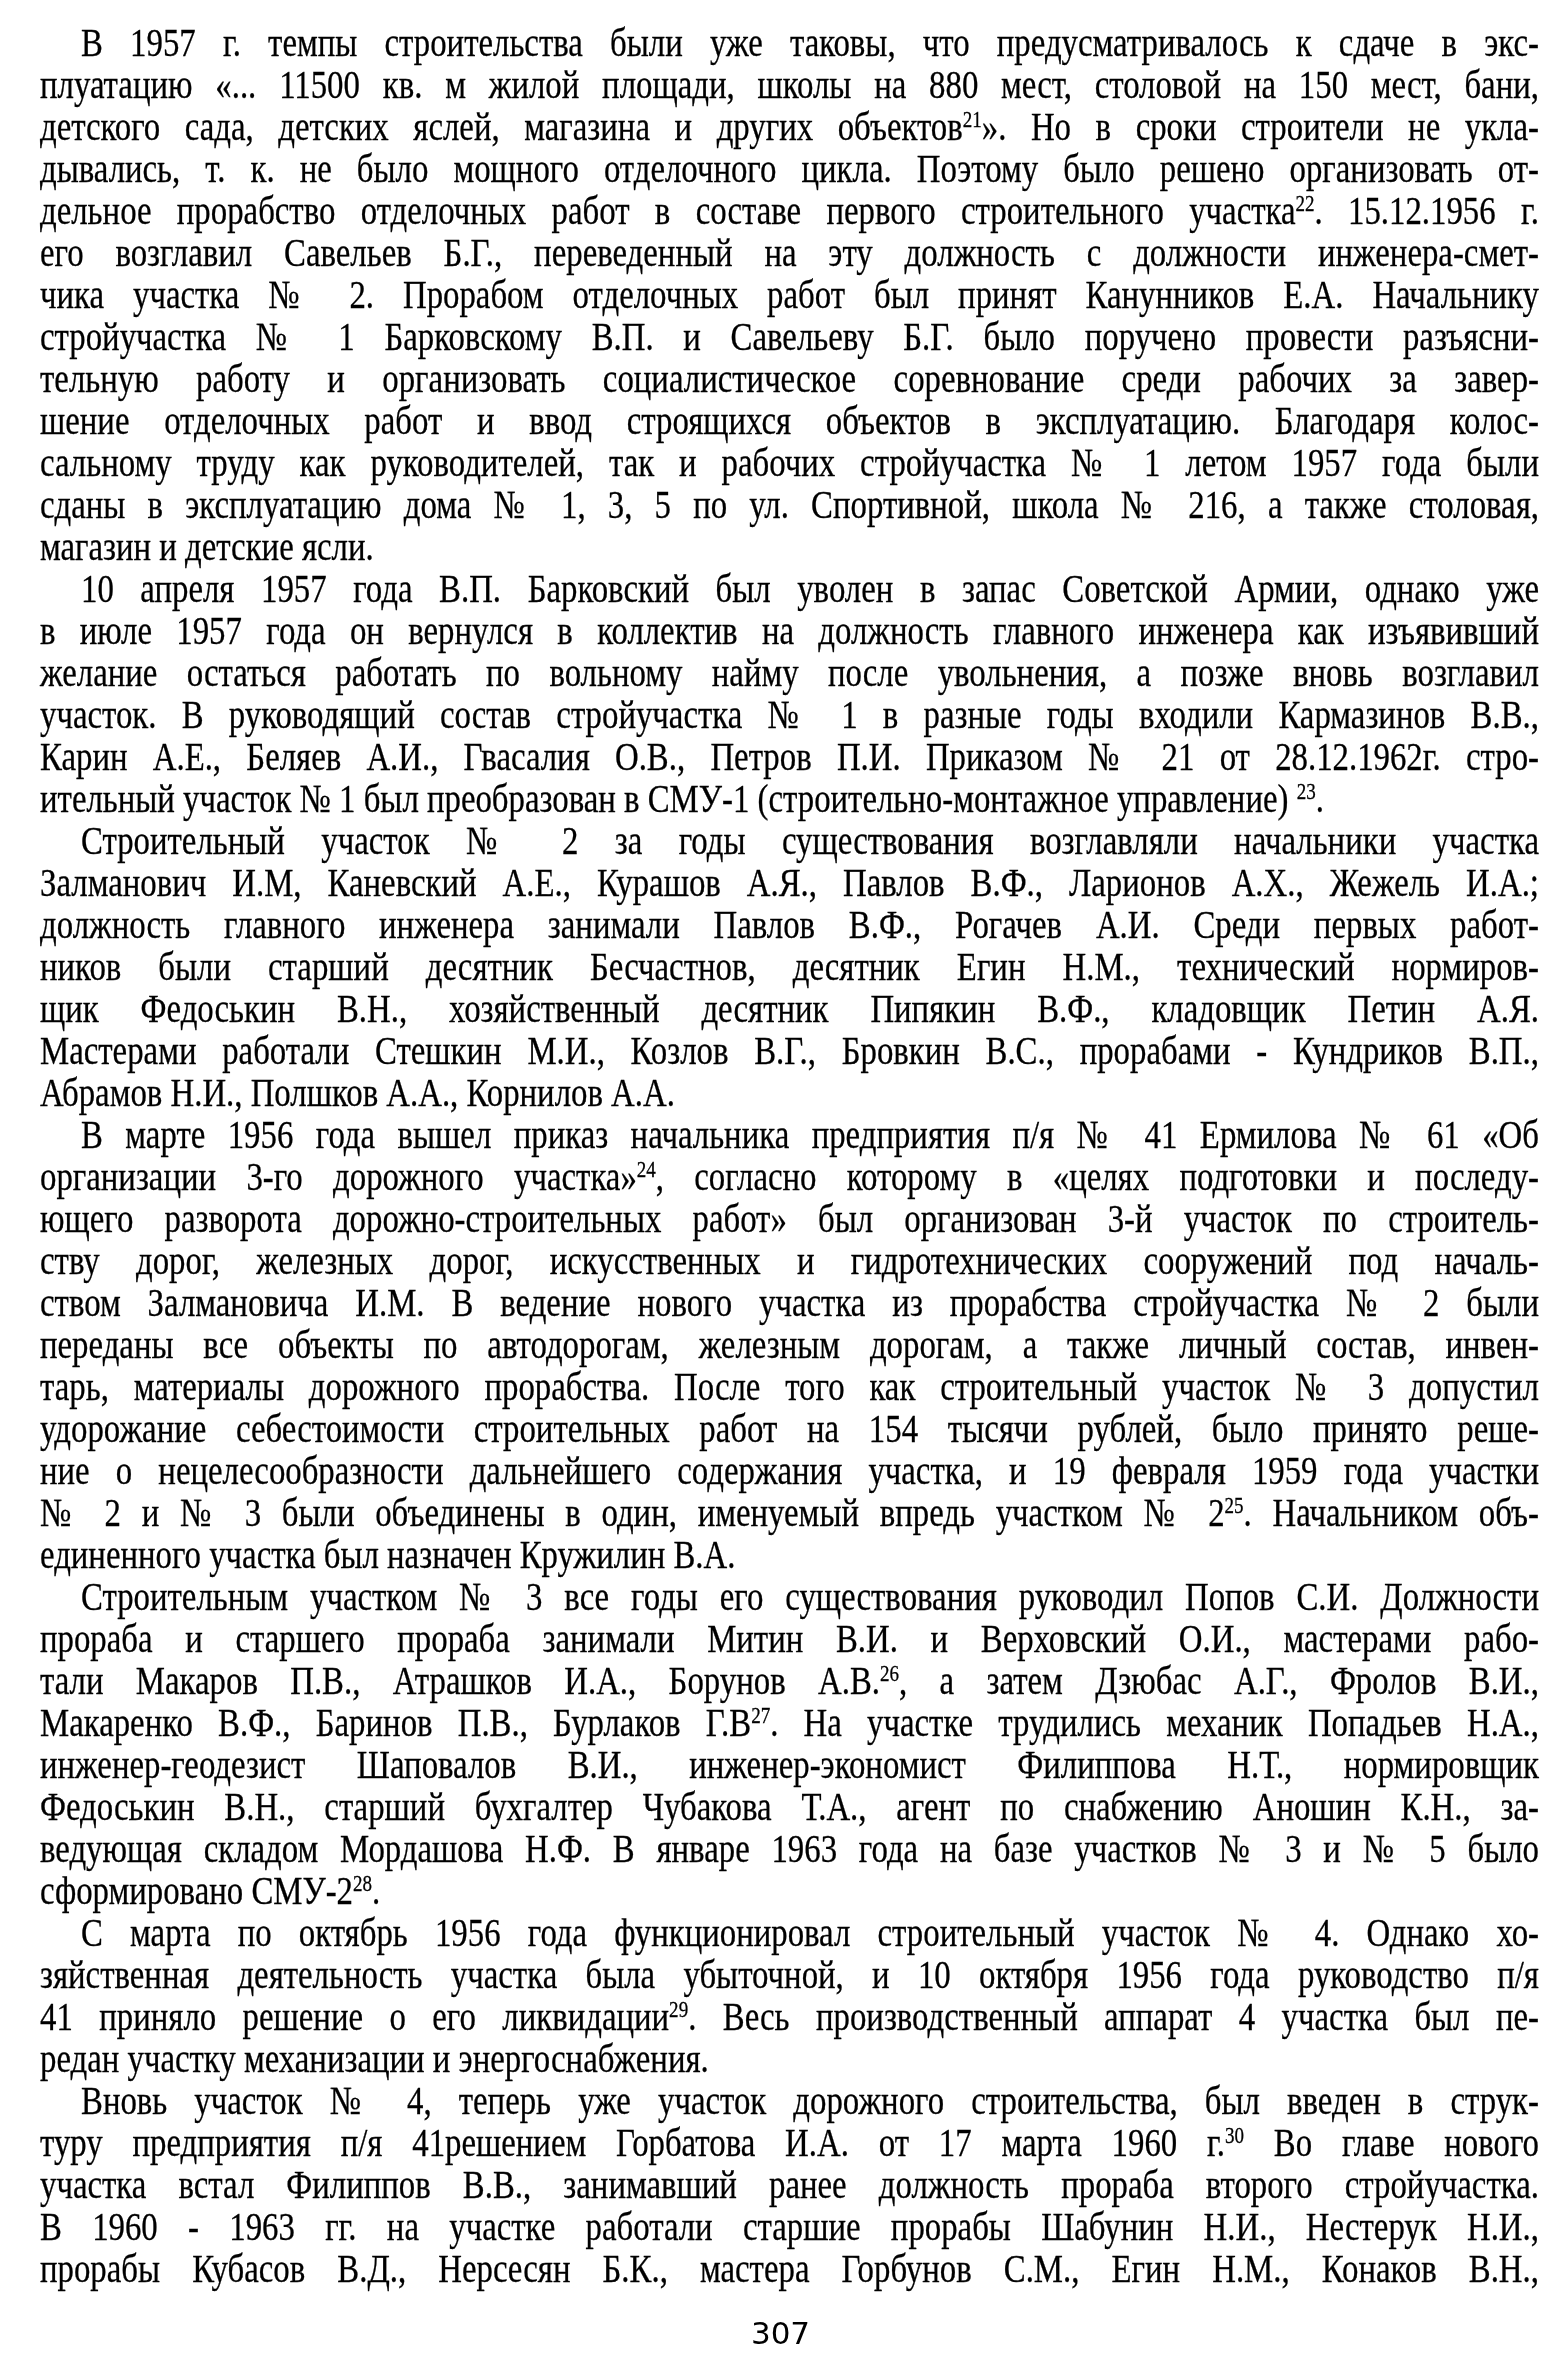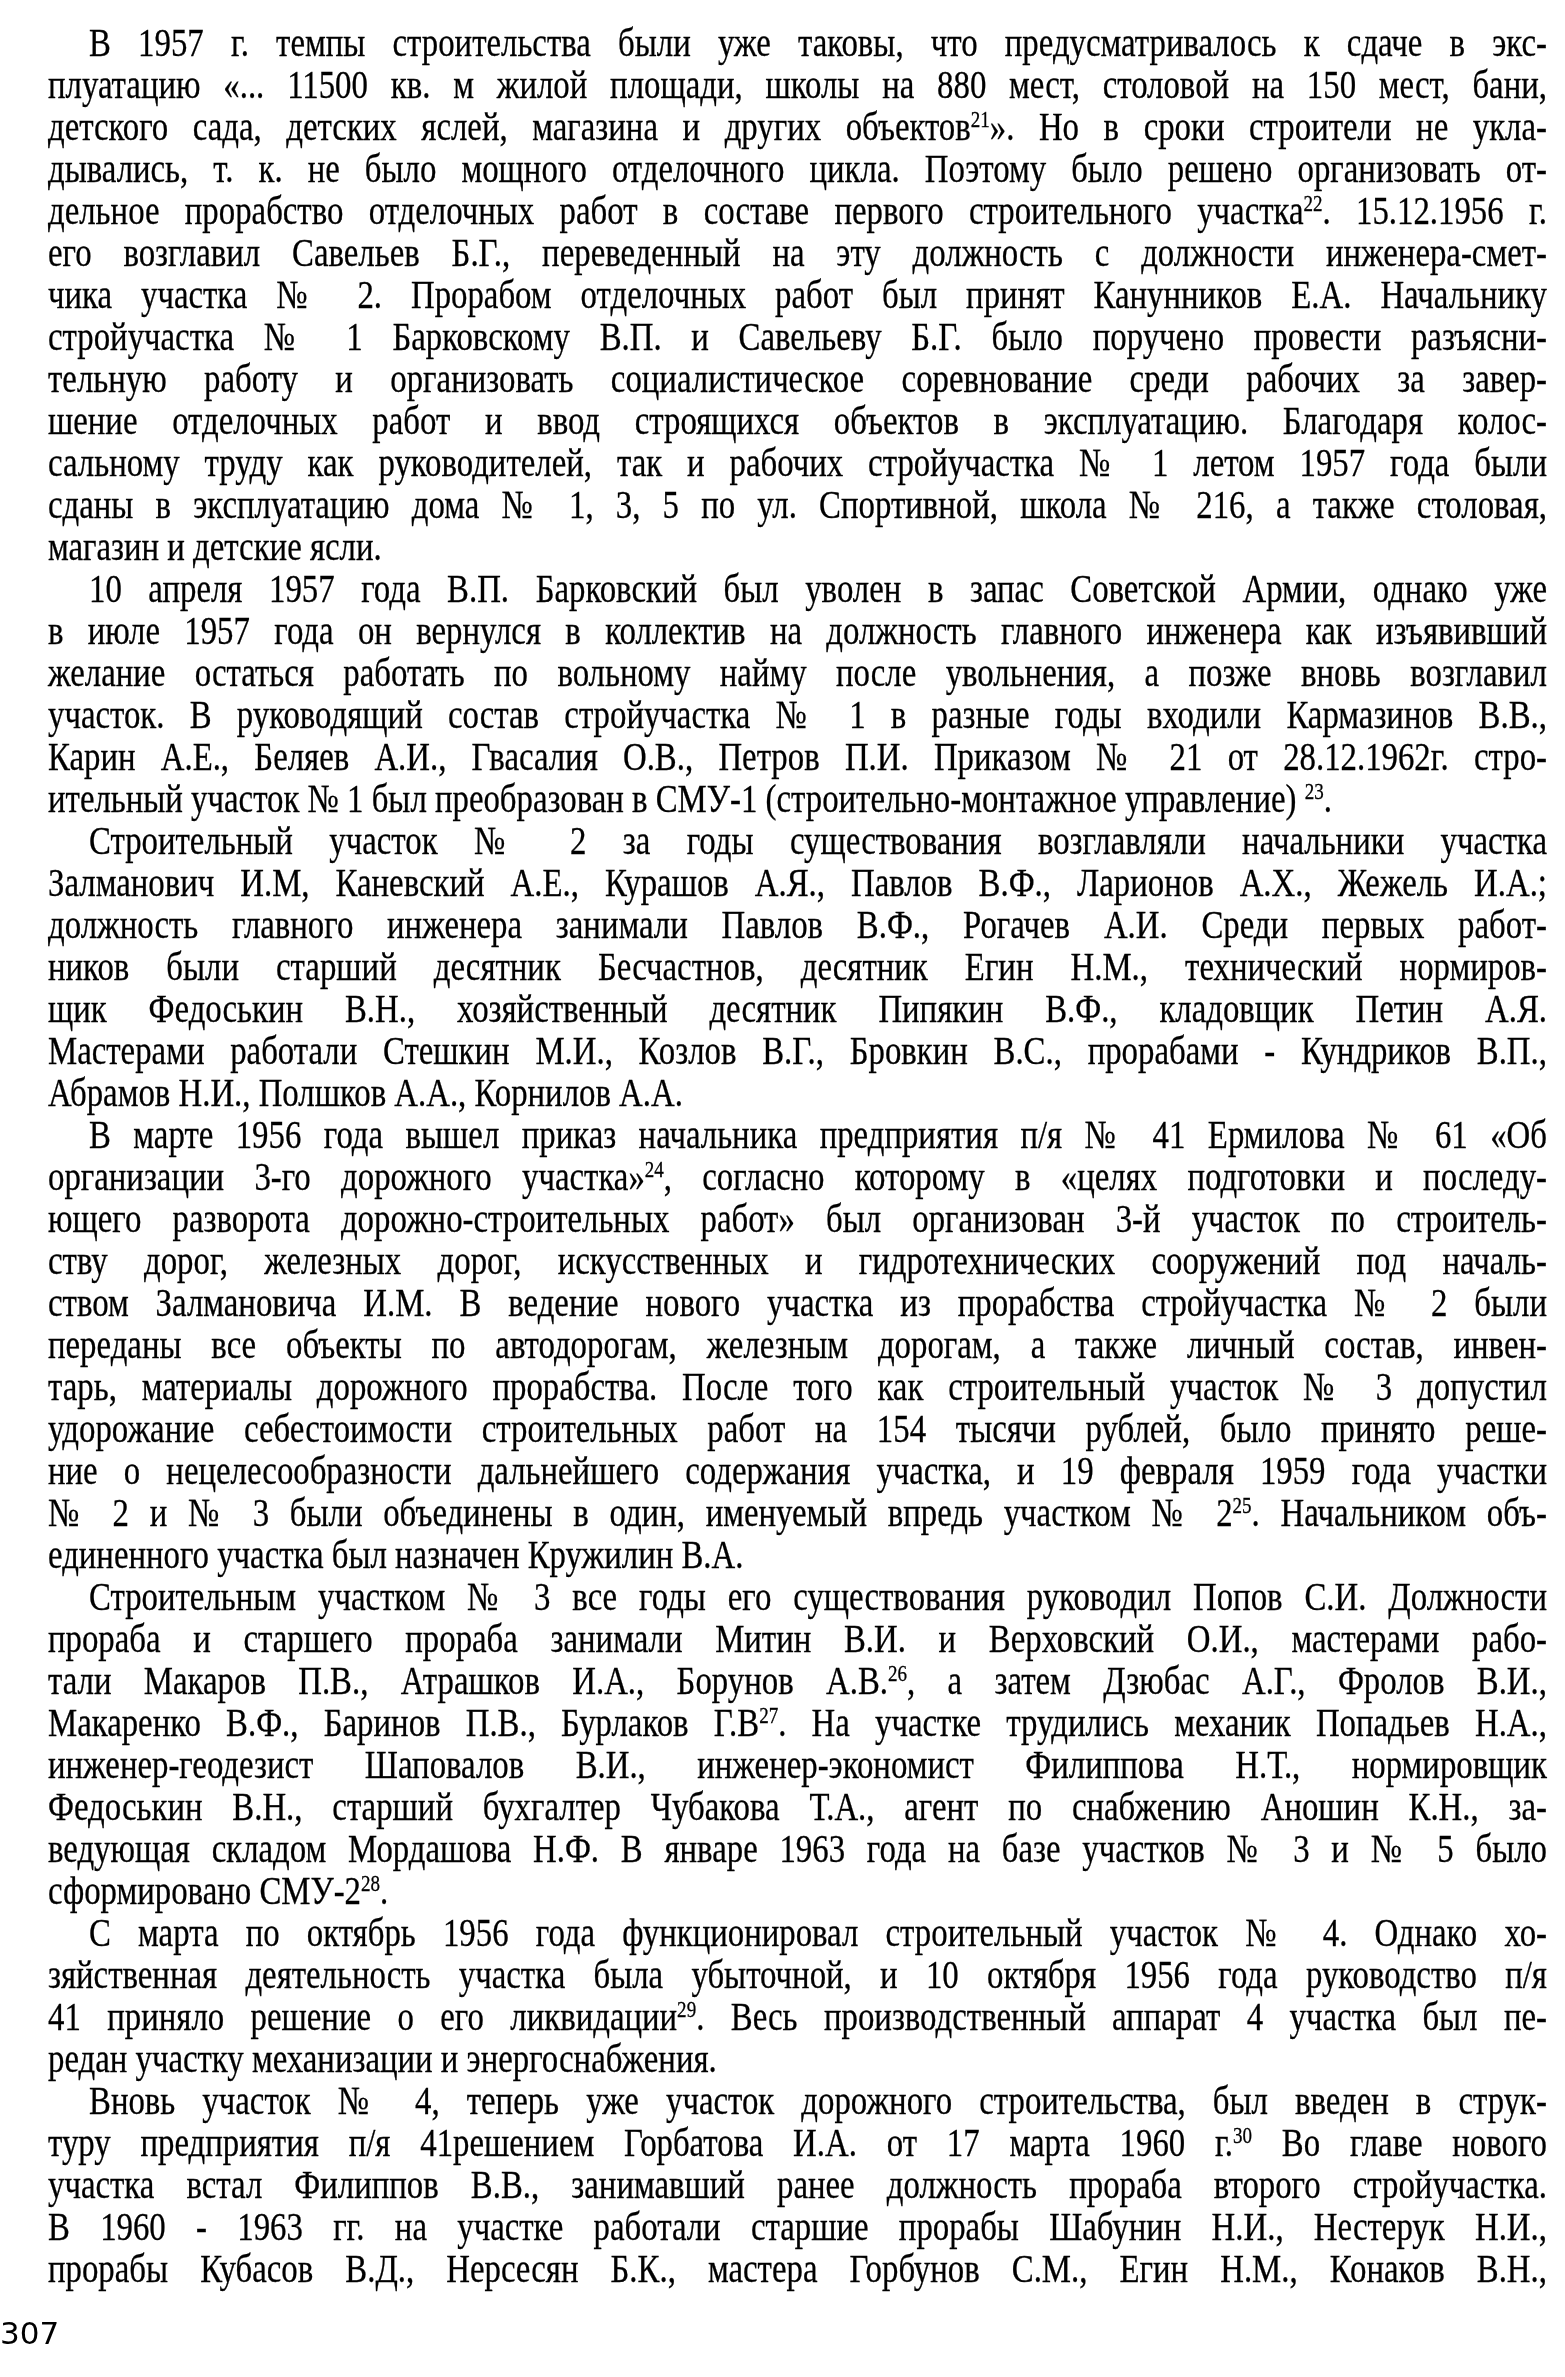--- a/index.html
+++ b/index.html
@@ -13,21 +13,20 @@
     height: 2377px;
     background: #ffffff;
     overflow: hidden;
     color: #000;
   }
   .text-area {
     position: absolute;
     left: 40px;
     top: 21.5px;
     width: 1499px;
-    margin-left: 8px;
   }
   
   .text-block {
     width: 1828px;
     transform: scaleX(0.82);
     transform-origin: top left;
   }
   .line {
     font-family: "Liberation Serif", "DejaVu Serif", serif;
     font-size: 40px;
@@ -52,20 +51,21 @@
     vertical-align: baseline;
     position: relative;
     top: -0.55em;
     letter-spacing: 0;
   }
   .page-number {
     position: absolute;
     left: 0;
     right: 4px;
     top: 2312px;
+    text-align: center;
     font-family: "DejaVu Sans", "Liberation Sans", sans-serif;
     font-size: 31px;
     line-height: 42px;
     color: #000;
   }
 </style>
 </head>
 <body>
 
 <div class="page">

